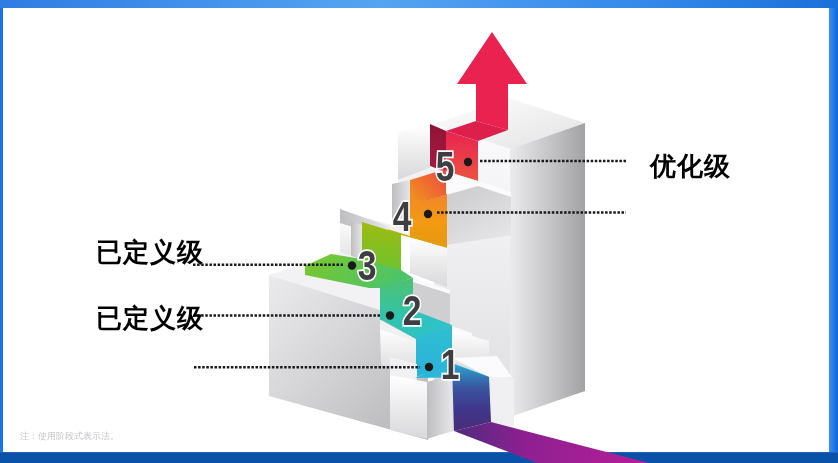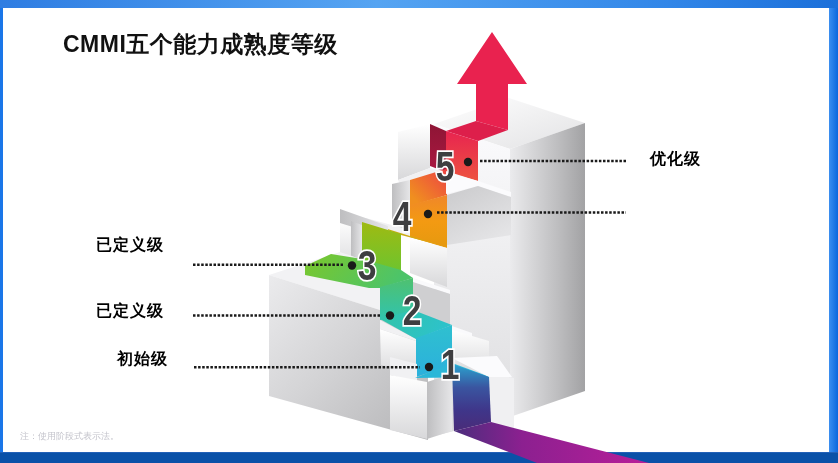--- a/index.html
+++ b/index.html
@@ -5,21 +5,21 @@
 html,body{margin:0;padding:0;width:838px;height:463px;overflow:hidden;background:#fff;
 font-family:"Liberation Sans",sans-serif;}
 #page{position:relative;width:838px;height:463px;}
 .topbar{position:absolute;left:0;top:0;width:838px;height:8px;
 background:linear-gradient(90deg,#2f7de2 0%,#55a4f2 45%,#3186e8 80%,#1b6fd9 100%);}
 .leftbar{position:absolute;left:0;top:8px;width:3px;height:444px;background:#1a76e8;}
 .rightbar{position:absolute;left:829px;top:8px;width:9px;height:444px;background:linear-gradient(90deg,#3c8ff0,#0c67dd);}
 .botbar{position:absolute;left:0;top:452px;width:838px;height:11px;background:#0a51a8;border-top:1px solid #2361b8;box-sizing:border-box;}
 .title{position:absolute;left:63px;top:29px;font-size:23px;font-weight:bold;color:#111;letter-spacing:0.5px;}
 .note{position:absolute;left:20px;top:430px;font-size:9px;color:#c4c4cc;}
-.lbl{position:absolute;font-size:16px;font-weight:bold;color:#000;letter-spacing:1px;}
+.lbl{position:absolute;font-size:26px;font-weight:bold;color:#000;letter-spacing:1px;}
 svg{position:absolute;left:0;top:0;}
 </style>
 </head>
 <body>
 <div id="page">
 <div class="topbar"></div>
     <div class="leftbar"></div>
     <div class="rightbar"></div>
     <div class="botbar"></div>
 <svg width="838" height="463" viewBox="0 0 838 463">
@@ -193,19 +193,17 @@
 </g>
 
 <g font-family="Liberation Sans, sans-serif" font-weight="bold" font-size="42" fill="#3e3e40" stroke="#ffffff" stroke-width="3.6" paint-order="stroke" text-anchor="middle">
 <text x="445" y="181" transform="translate(445,0) scale(0.8,1) translate(-445,0)">5</text>
 <text x="402" y="231" transform="translate(402,0) scale(0.8,1) translate(-402,0)">4</text>
 <text x="367" y="280" transform="translate(367,0) scale(0.8,1) translate(-367,0)">3</text>
 <text x="412" y="325.5" transform="translate(412,0) scale(0.8,1) translate(-412,0)">2</text>
 <text x="450" y="379" transform="translate(450,0) scale(0.8,1) translate(-450,0)">1</text>
 </g>
 </svg>
-<div class="title">CMMI五个能力成熟度等级</div>
 <div class="lbl" style="left:650px;top:149px;">优化级</div>
 <div class="lbl" style="left:96px;top:235px;">已定义级</div>
 <div class="lbl" style="left:96px;top:301px;">已定义级</div>
-<div class="lbl" style="left:117px;top:349px;">初始级</div>
 <div class="note">注：使用阶段式表示法。</div>
 </div>
 
 </body></html>

